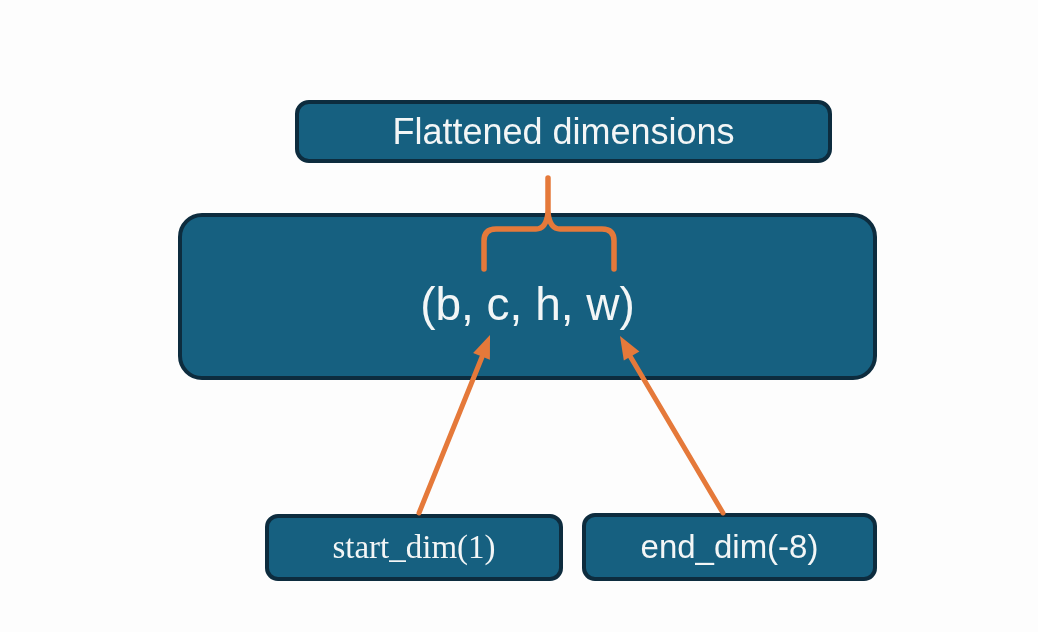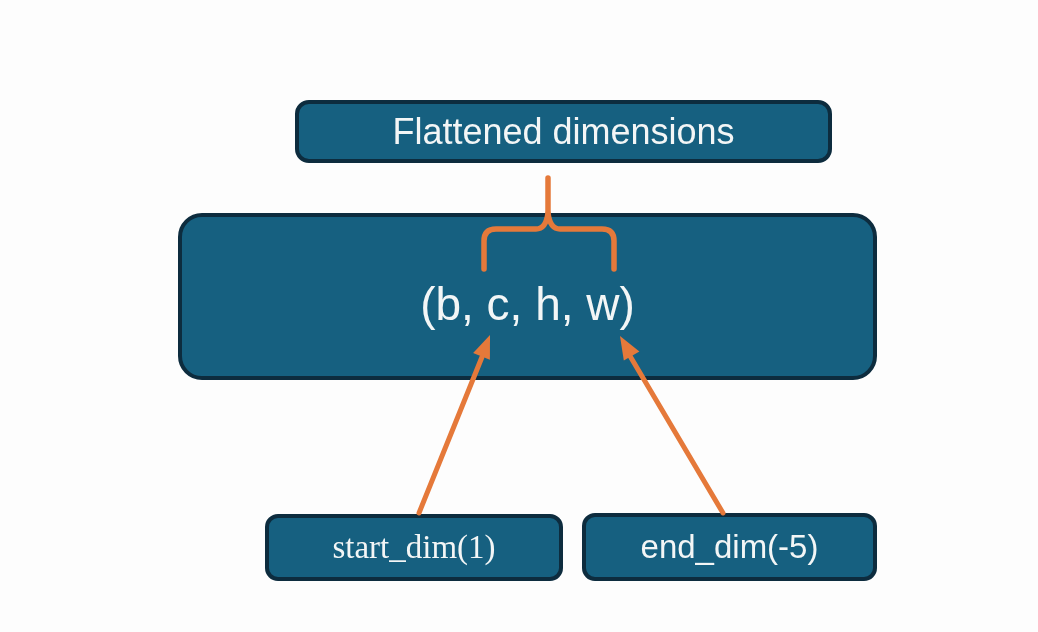--- a/index.html
+++ b/index.html
@@ -90,16 +90,16 @@
 
   <div class="node node-tensor">
     <span class="label">(b, c, h, w)</span>
   </div>
 
   <div class="node node-start-dim">
     <span class="label">start_dim(1)</span>
   </div>
 
   <div class="node node-end-dim">
-    <span class="label">end_dim(-5)</span>
+    <span class="label">end_dim(-8)</span>
   </div>
 
 </div>
 
 </body></html>

